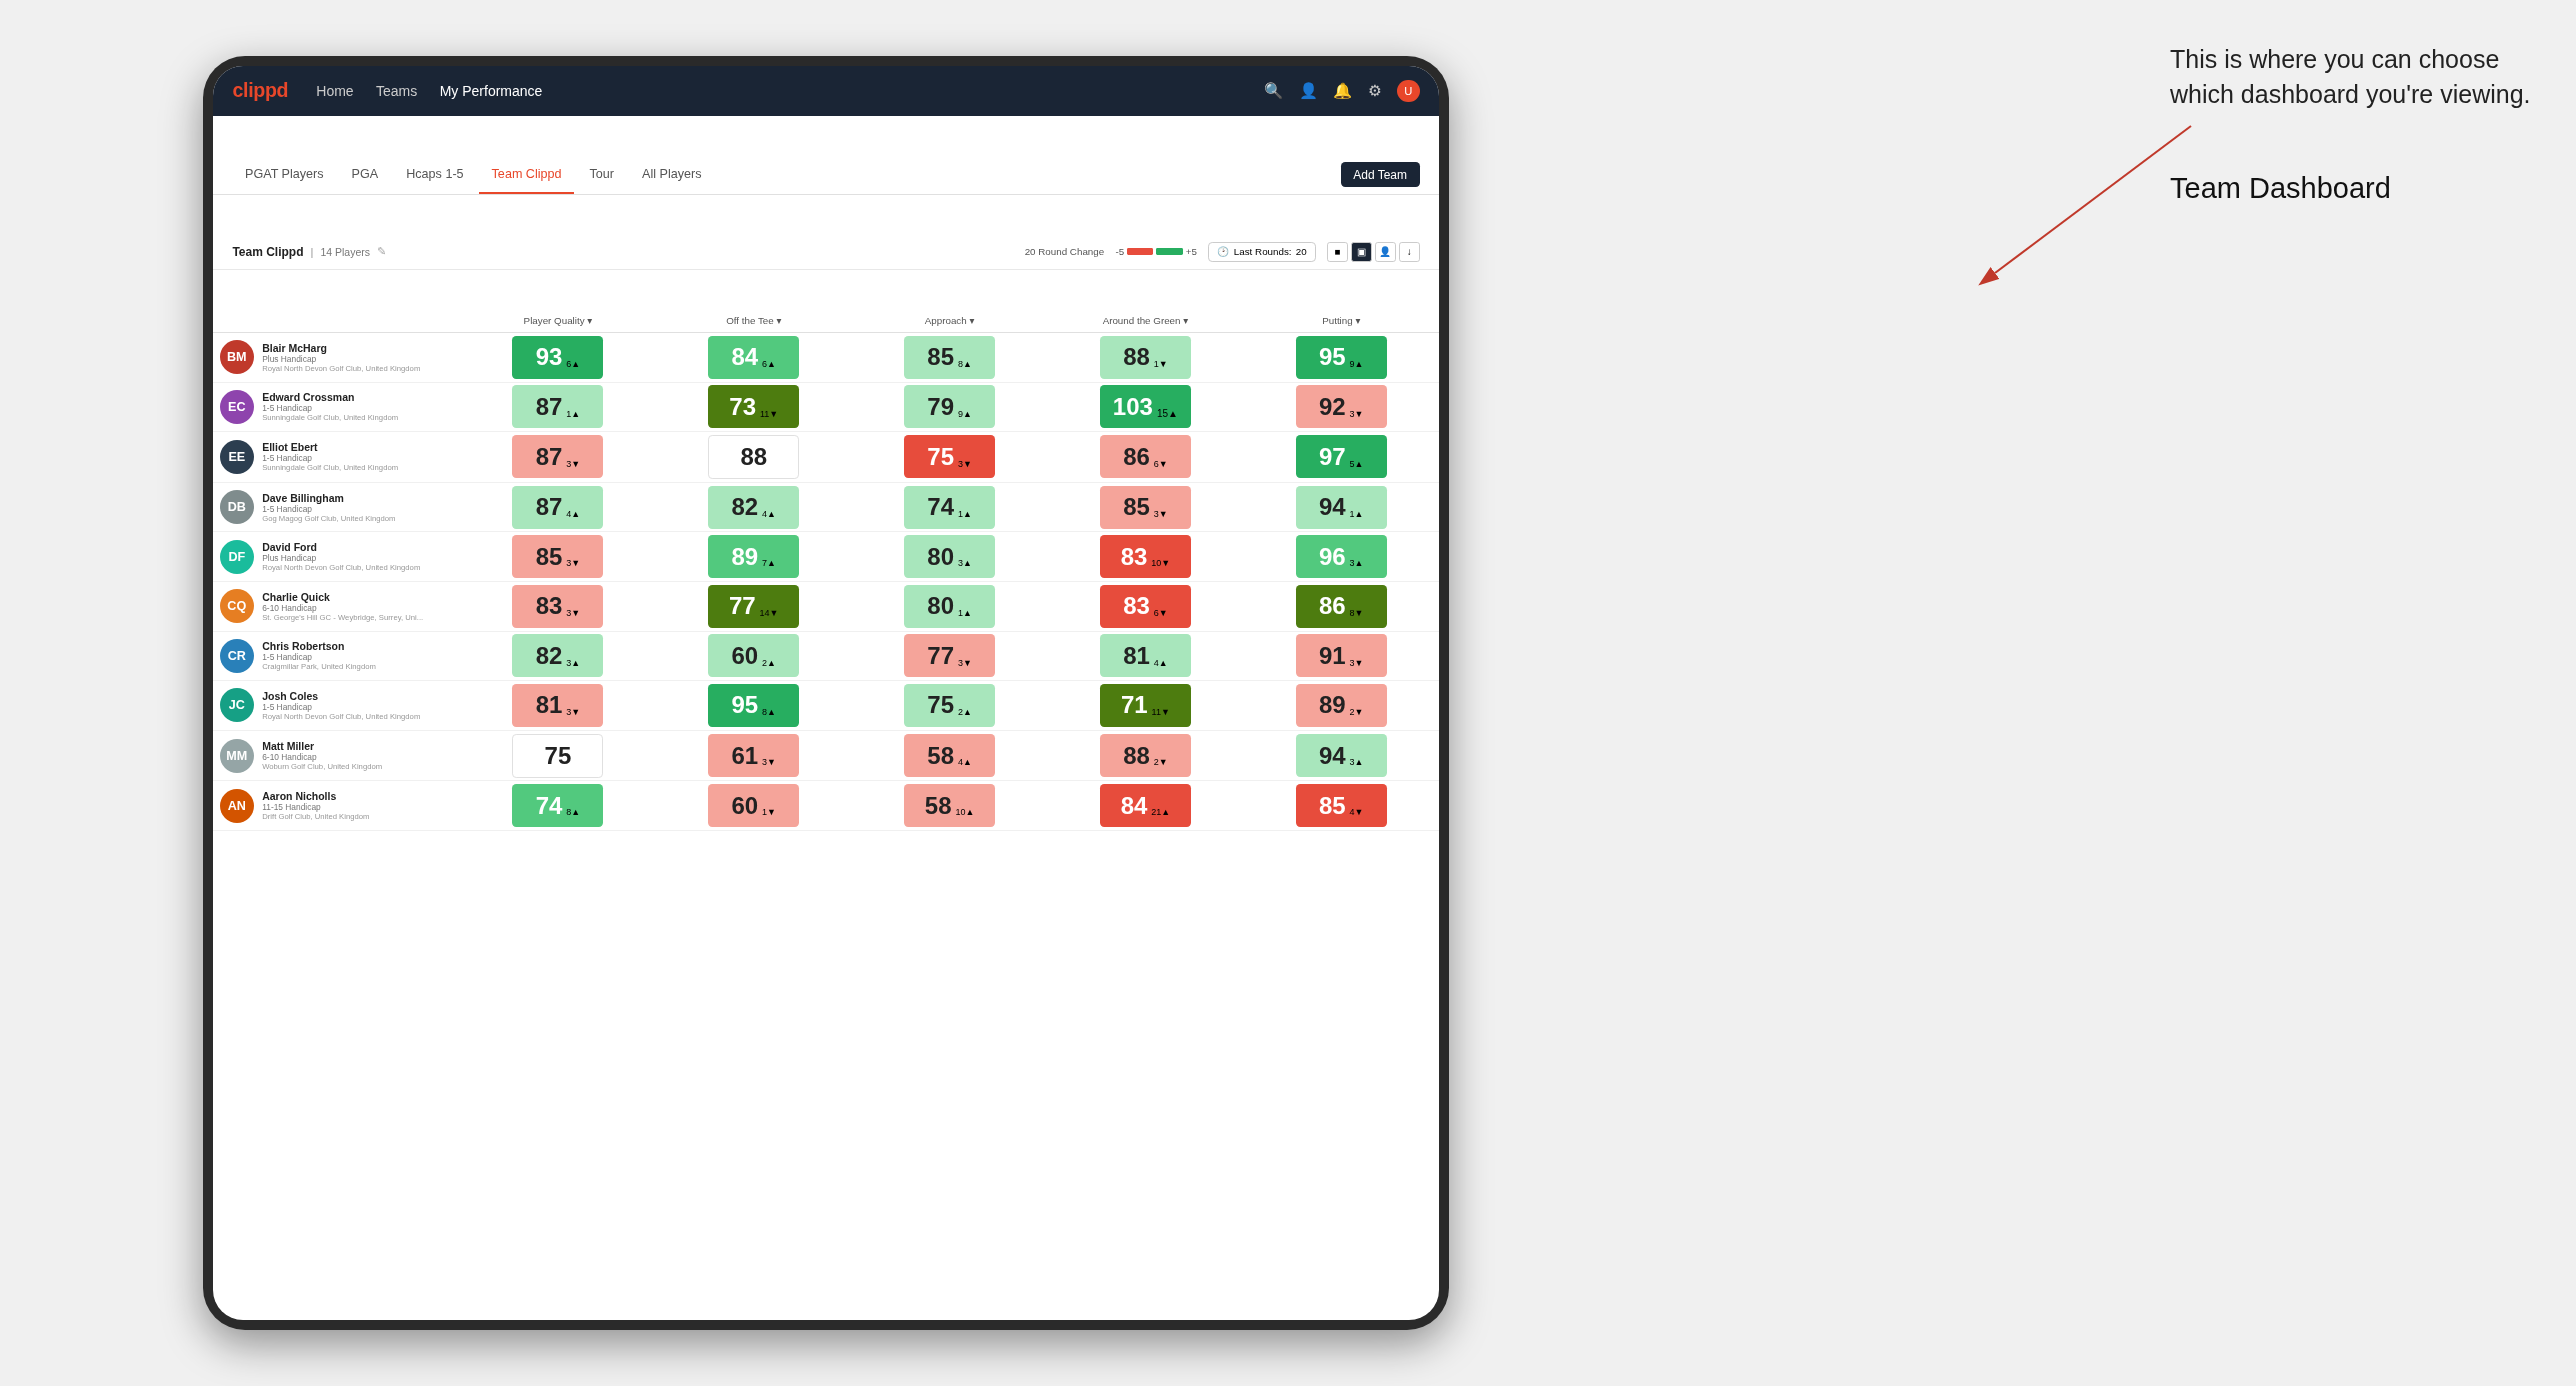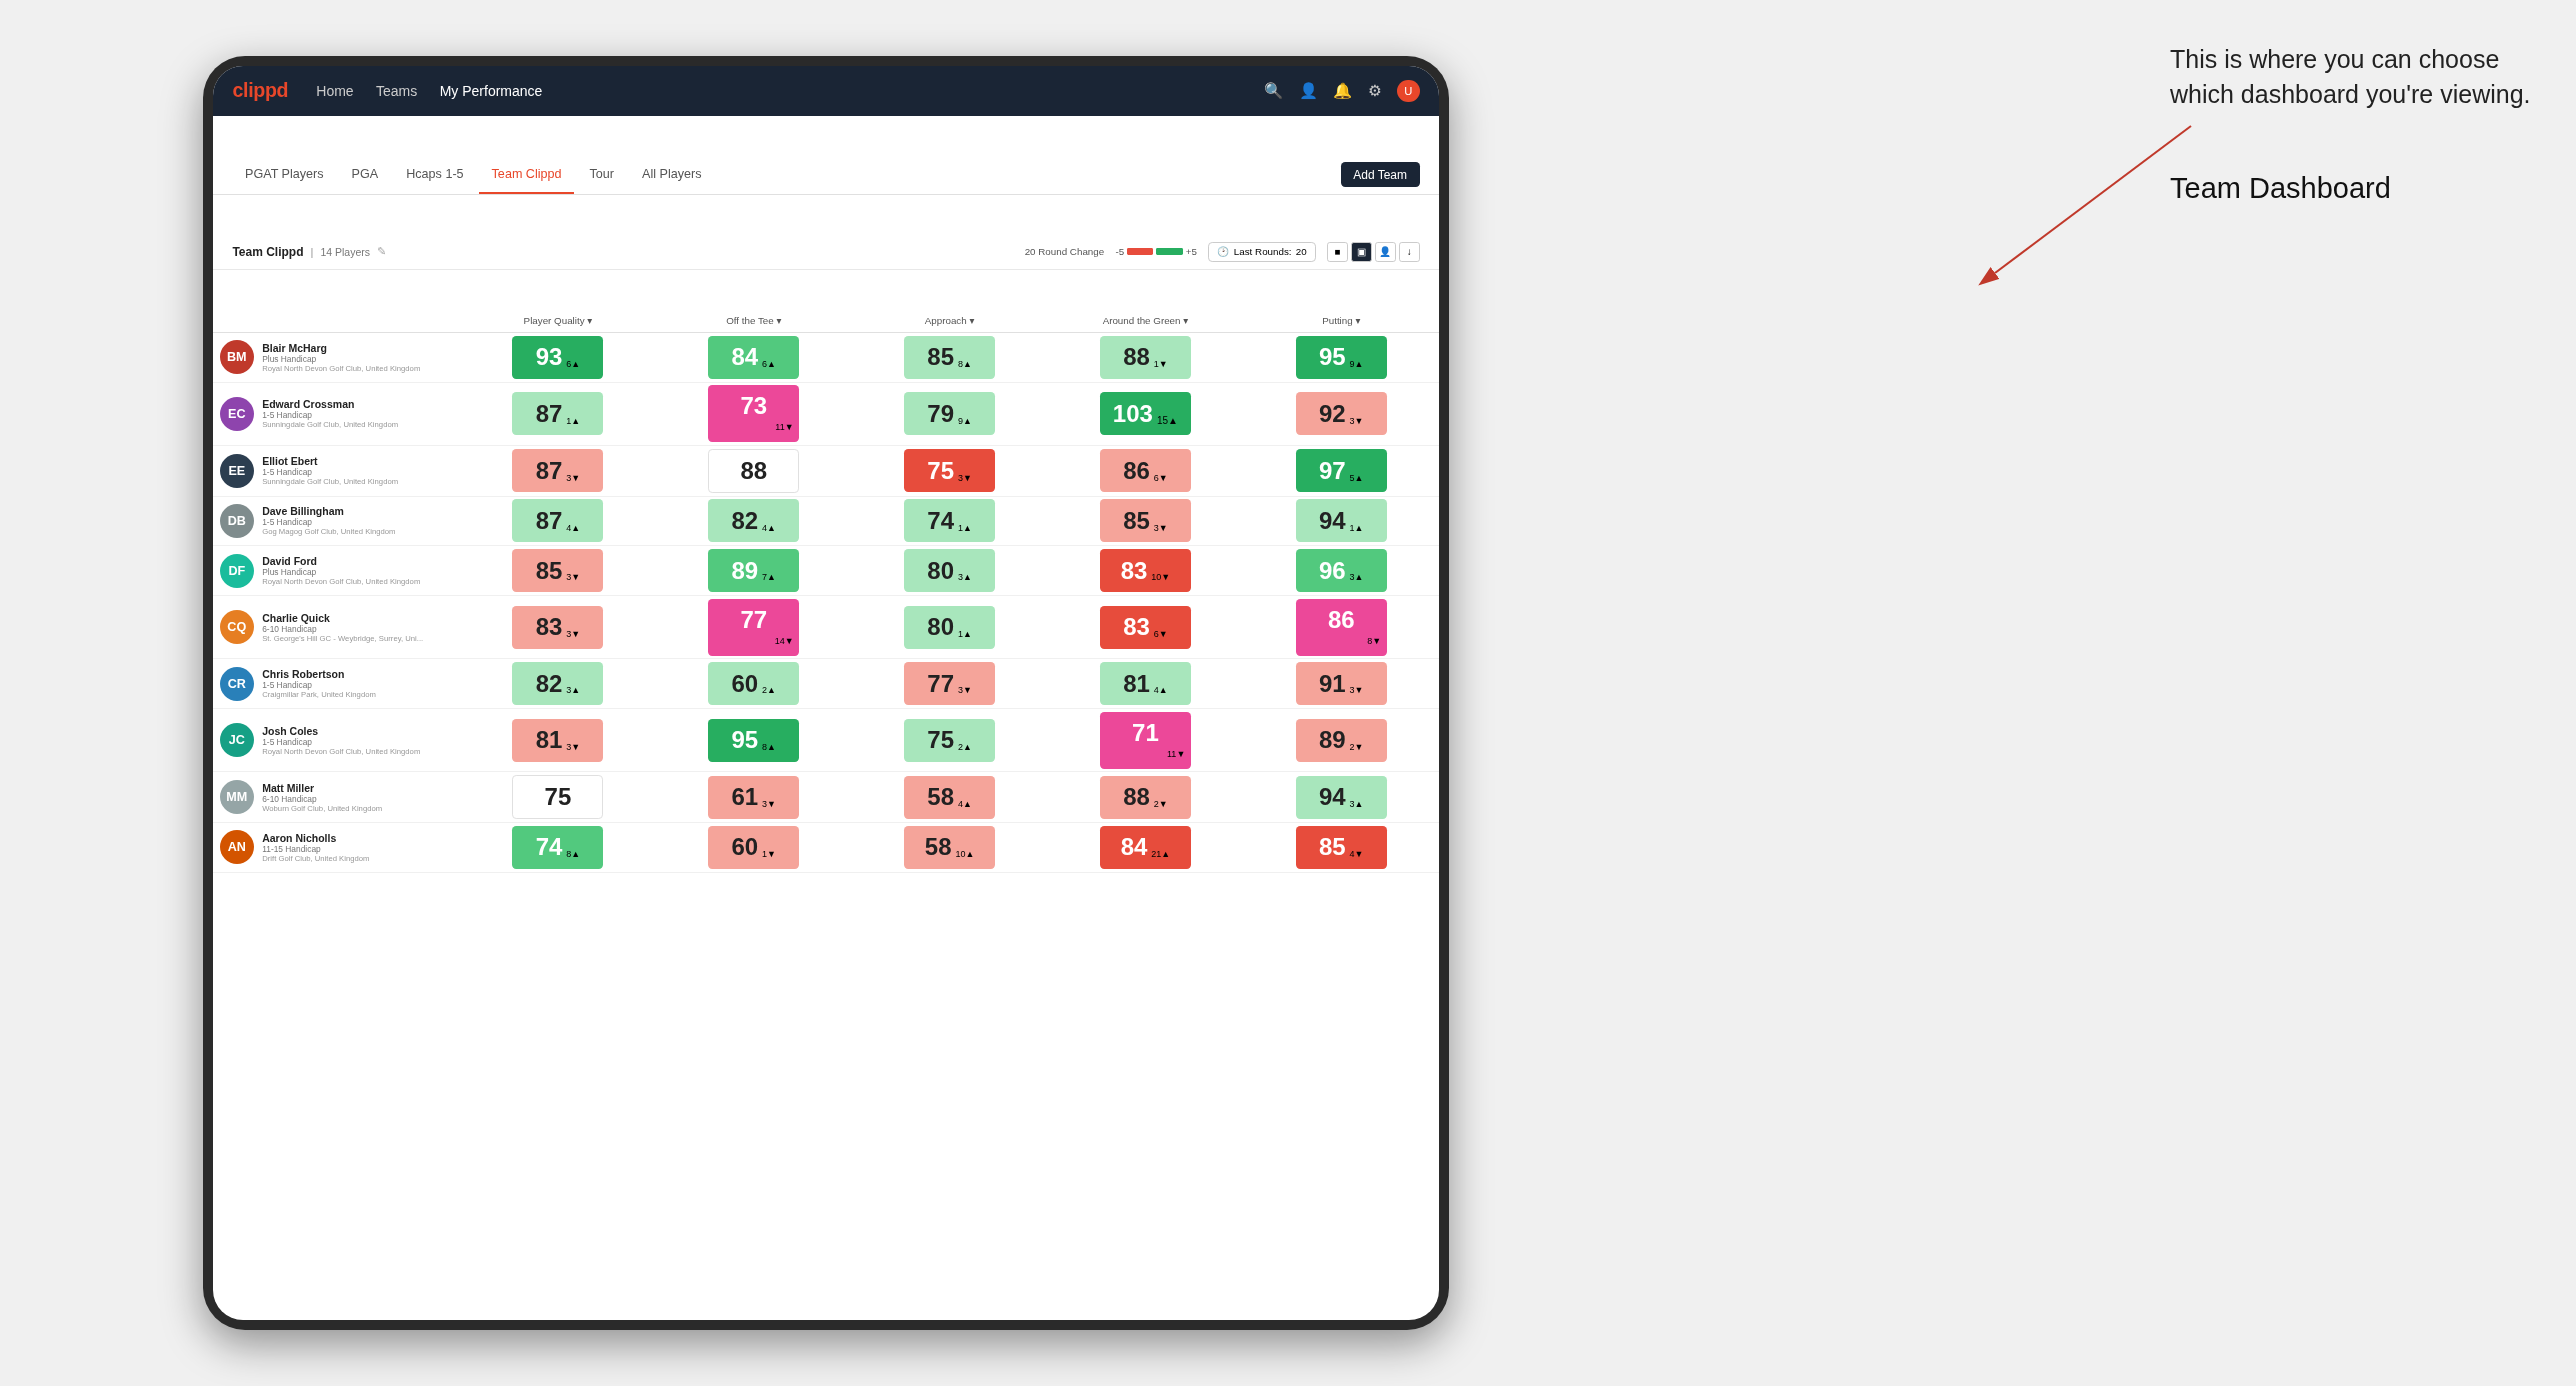--- a/index.html
+++ b/index.html
@@ -334,21 +334,21 @@
     .bg-green-dark .stat-change { color: #fff; }
 
     .bg-green-mid { background: #52c97e; }
     .bg-green-mid .stat-main { color: #fff; }
     .bg-green-mid .stat-change { color: #fff; }
 
     .bg-green-light { background: #a8e6bc; }
     .bg-green-light .stat-main { color: #222; }
     .bg-green-light .stat-change { color: #333; }
 
-    .bg-red-dark { background: #ec4899; flex-direction: column; }
+    .bg-red-dark { background: #4d7c0f; }
     .bg-red-dark .stat-main { color: #fff; }
     .bg-red-dark .stat-change { color: #fff; }
 
     .bg-red-mid { background: #e74c3c; }
     .bg-red-mid .stat-main { color: #fff; }
     .bg-red-mid .stat-change { color: #fff; }
 
     .bg-red-light { background: #f5a49a; }
     .bg-red-light .stat-main { color: #222; }
     .bg-red-light .stat-change { color: #333; }

